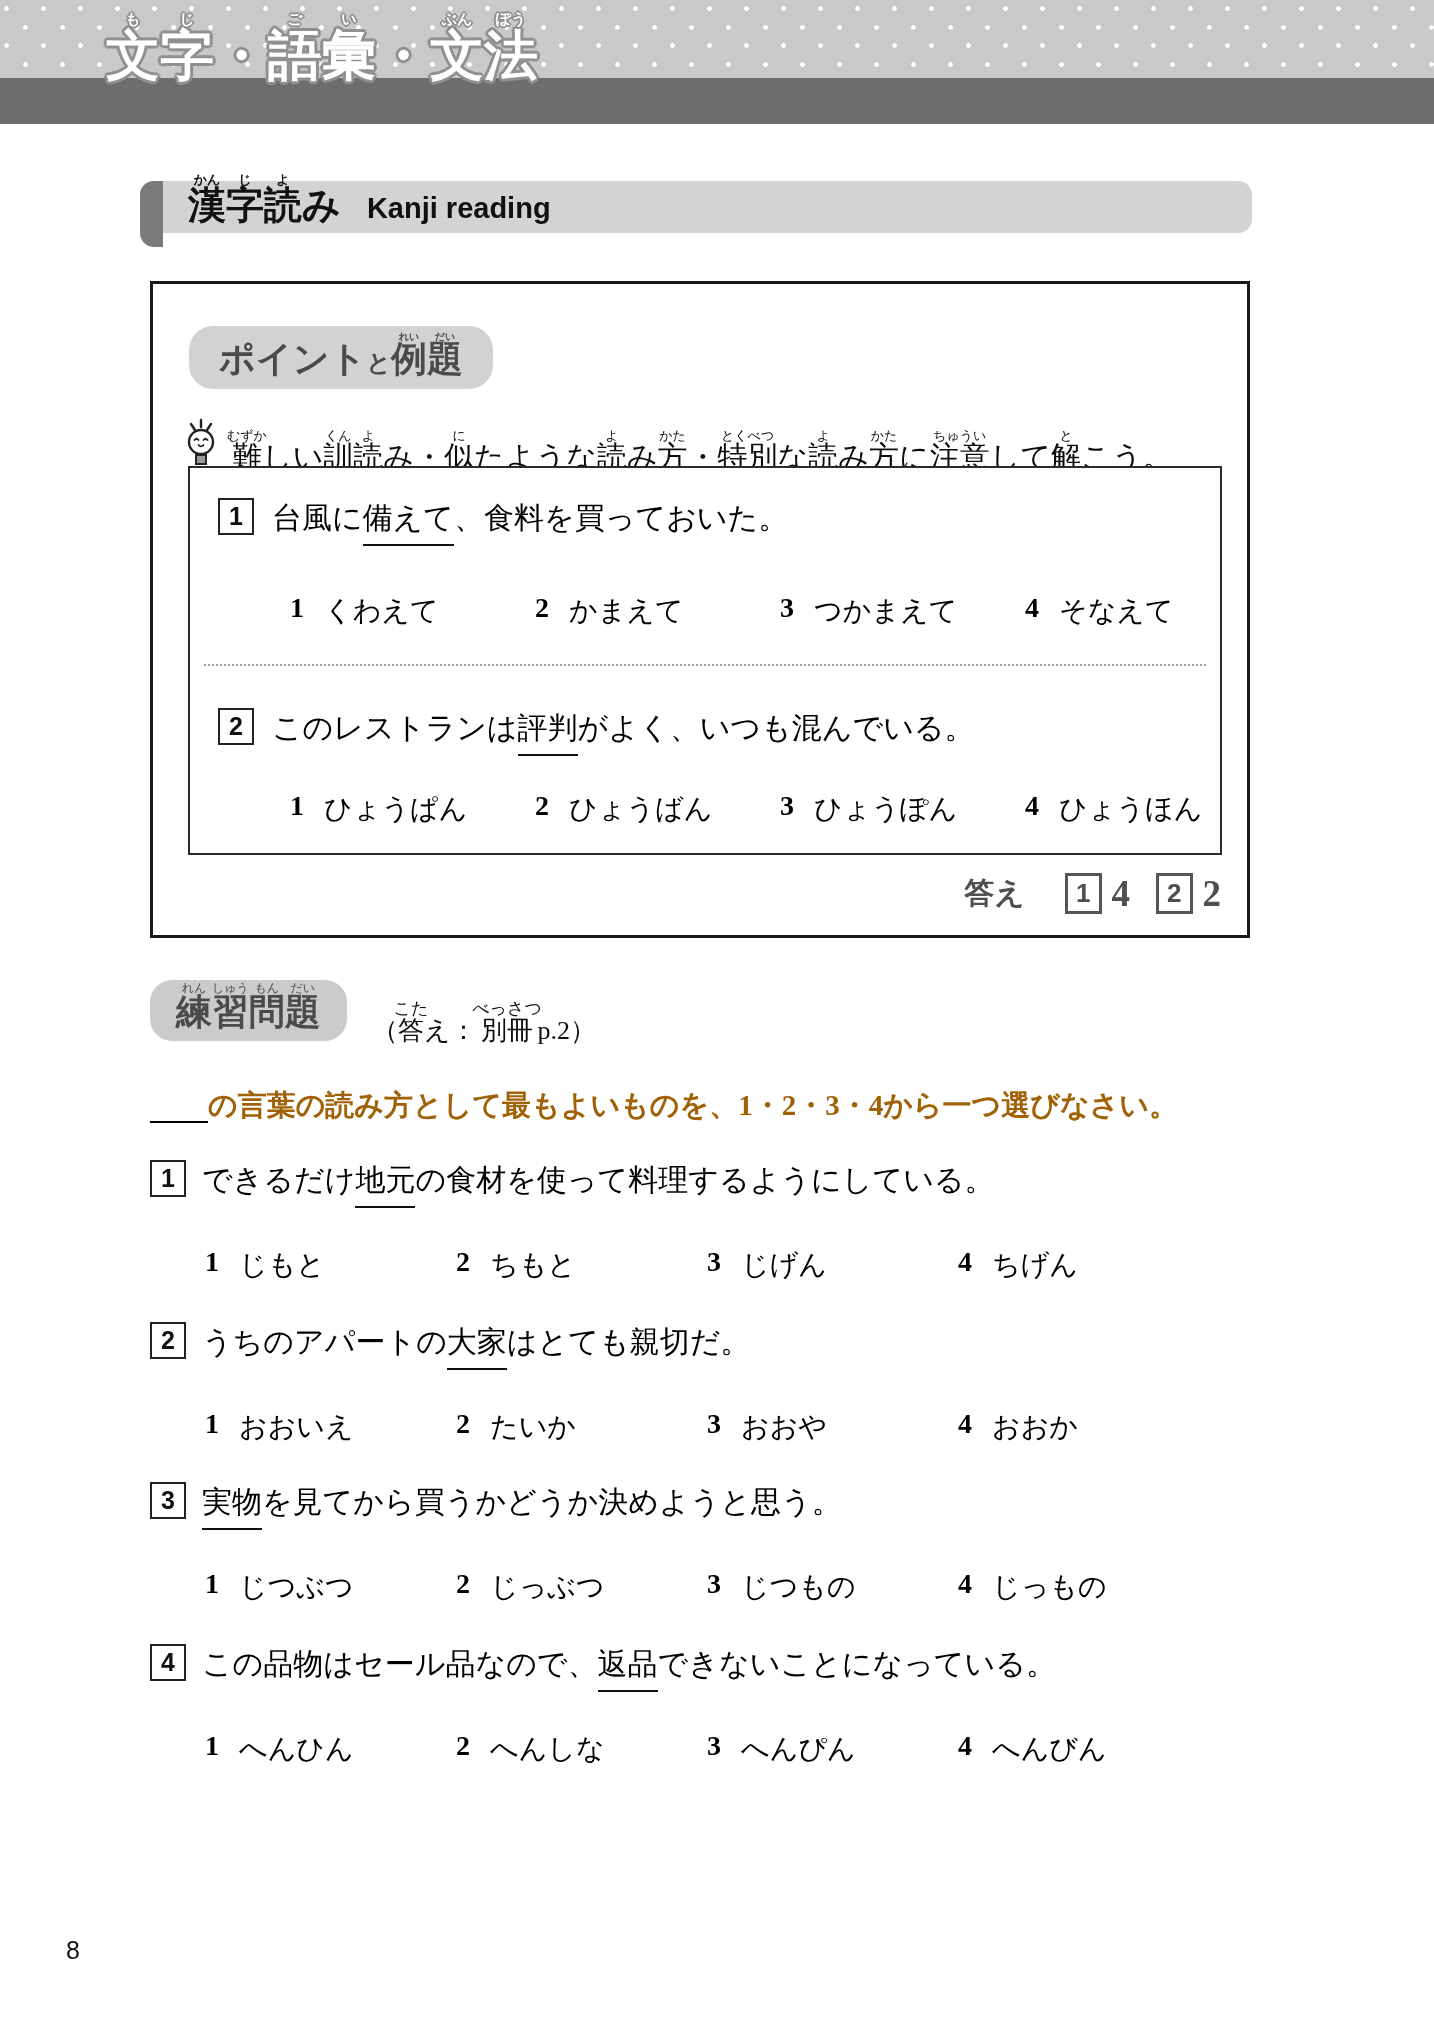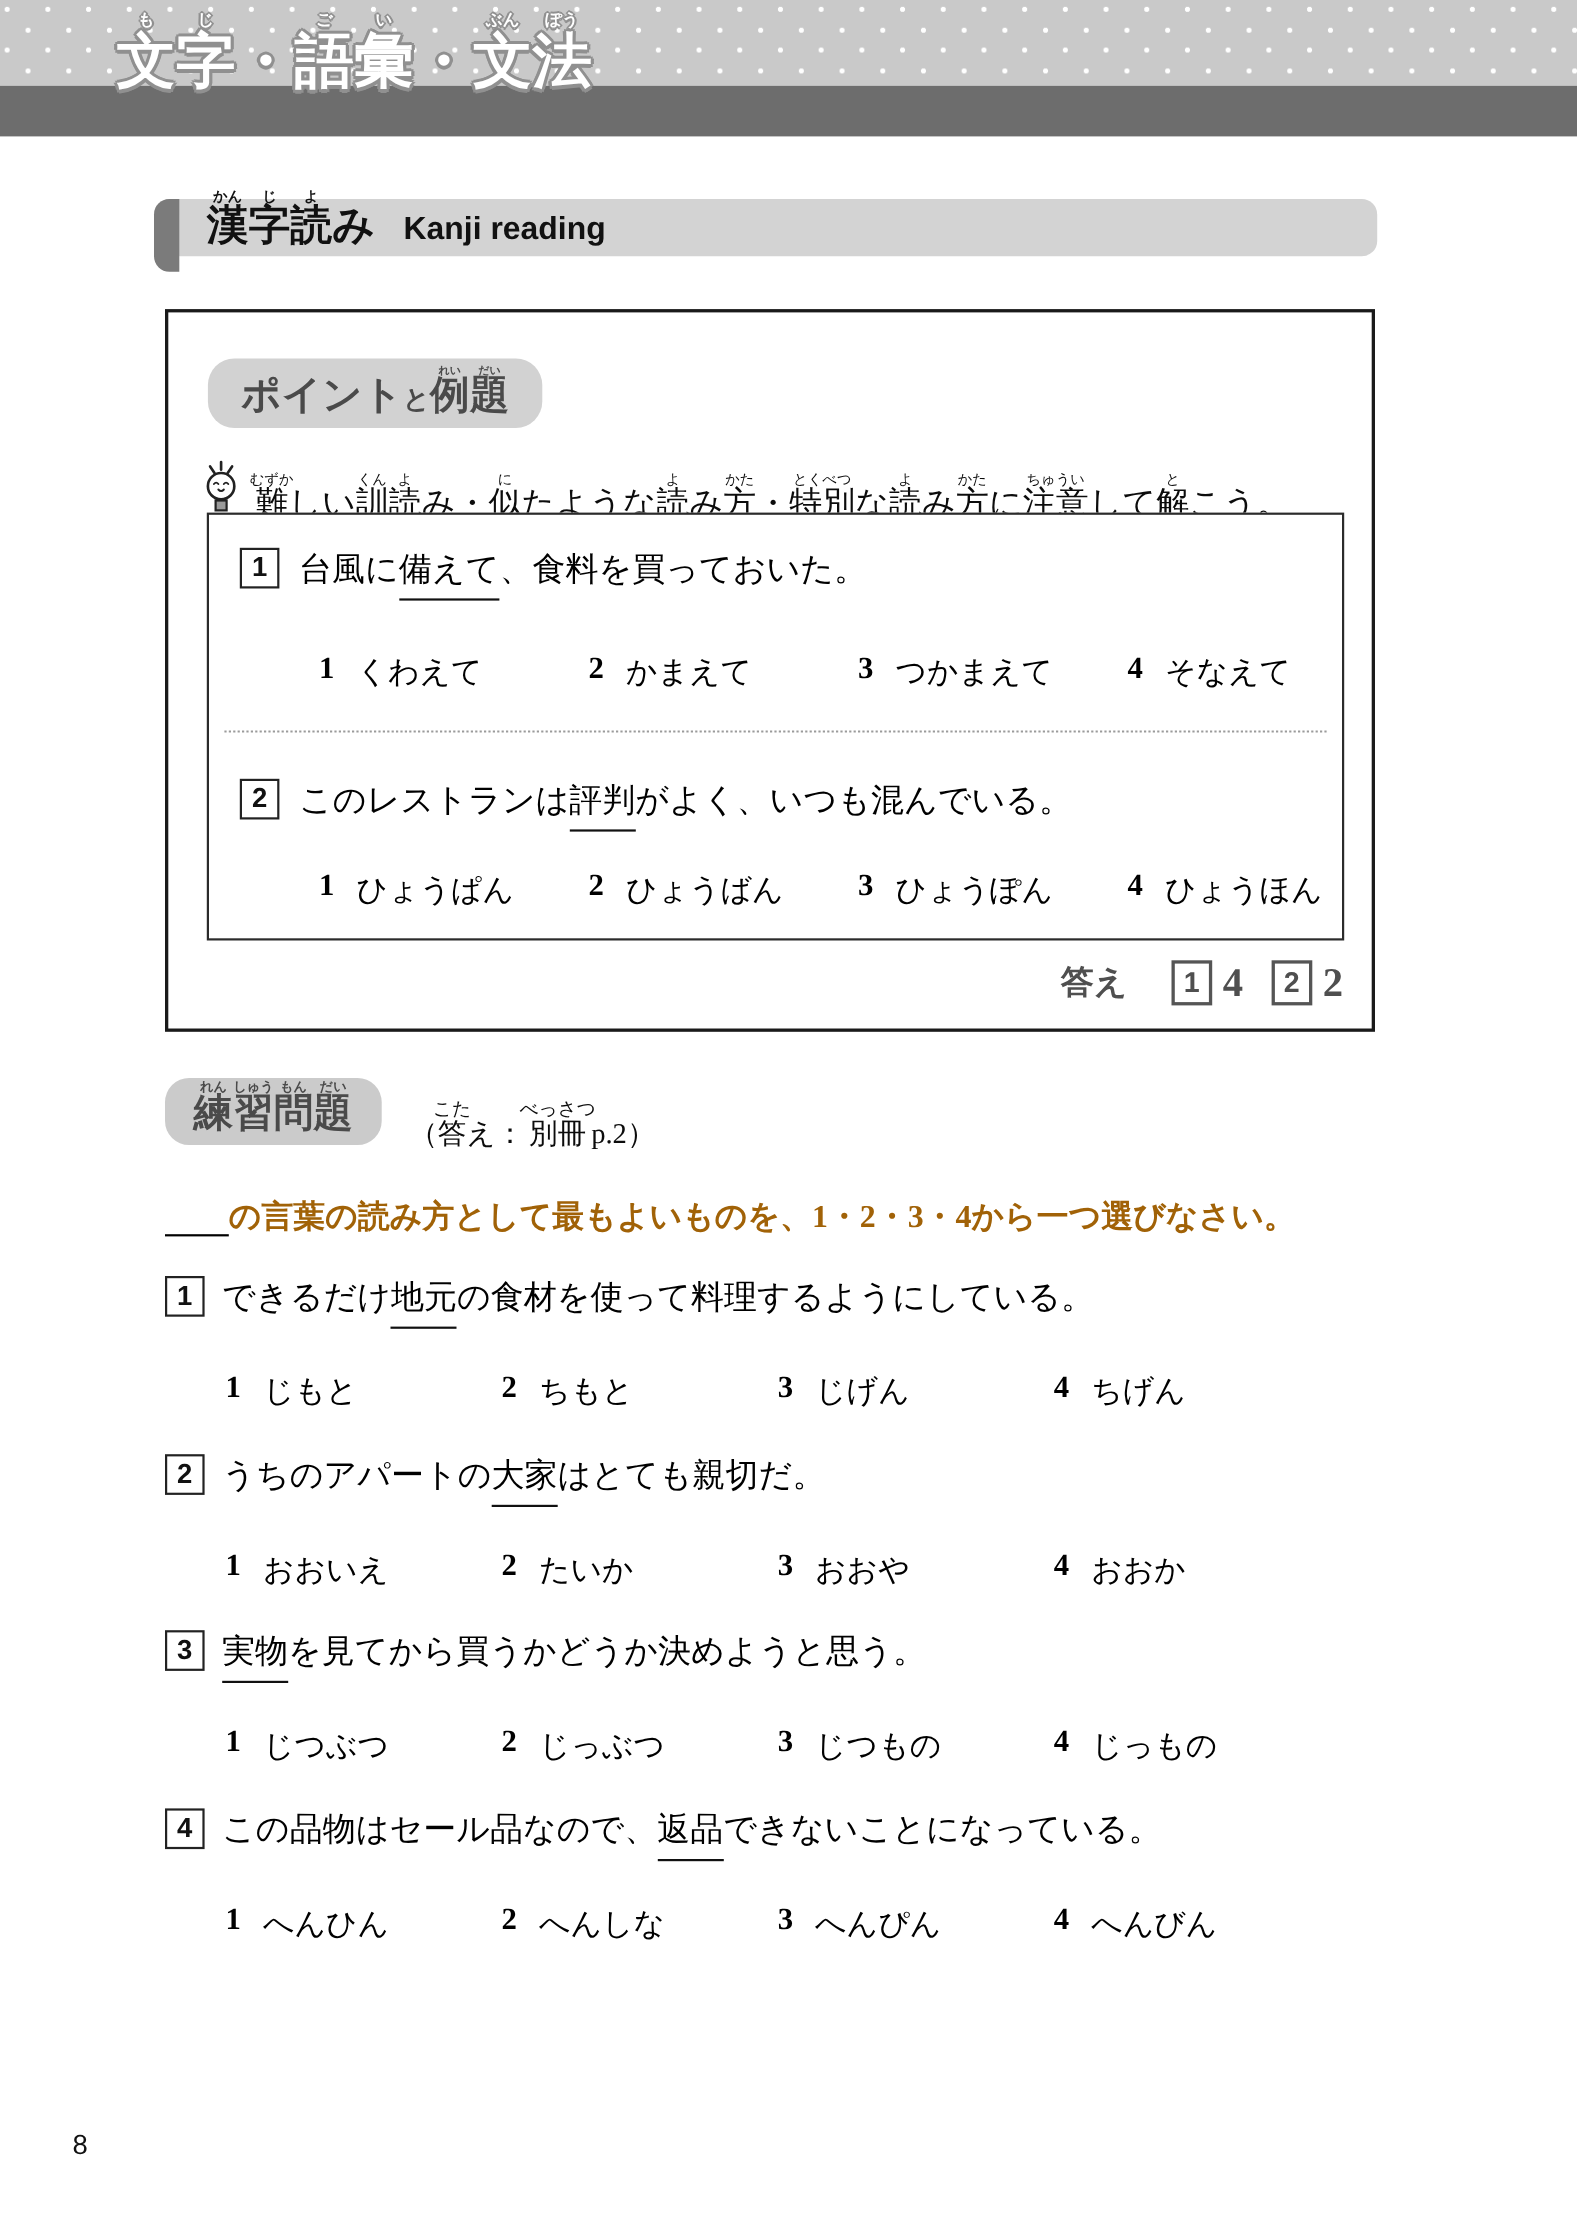--- a/index.html
+++ b/index.html
@@ -113,21 +113,21 @@
   }
   .ansval { font-size:37px; font-weight:700; }
 
   
   .practice-badge {
     position:absolute; left:150px; top:980px;
     background:#cbcbcb; border-radius:22px; padding:9px 26px 7px 26px;
     font-family:"Liberation Sans", sans-serif; font-weight:900;
     font-size:36px; color:#4a4a4a; white-space:nowrap; line-height:1.25;
   }
-  .practice-badge rt { font-size:12px; font-weight:700; }
+  .practice-badge rt { font-size:12px; font-weight:400; }
   .answer-note {
     position:absolute; left:372px; top:1000px;
     font-size:26px; color:#0c0c0c; white-space:nowrap; line-height:1.3;
   }
   .answer-note rt { font-size:17px; }
   .instruction {
     position:absolute; left:150px; top:1086px;
     font-size:29px; font-weight:700; white-space:nowrap; color:#a16207;
   }
   .instruction .u { border-bottom:2px solid #000; padding-bottom:0; }

